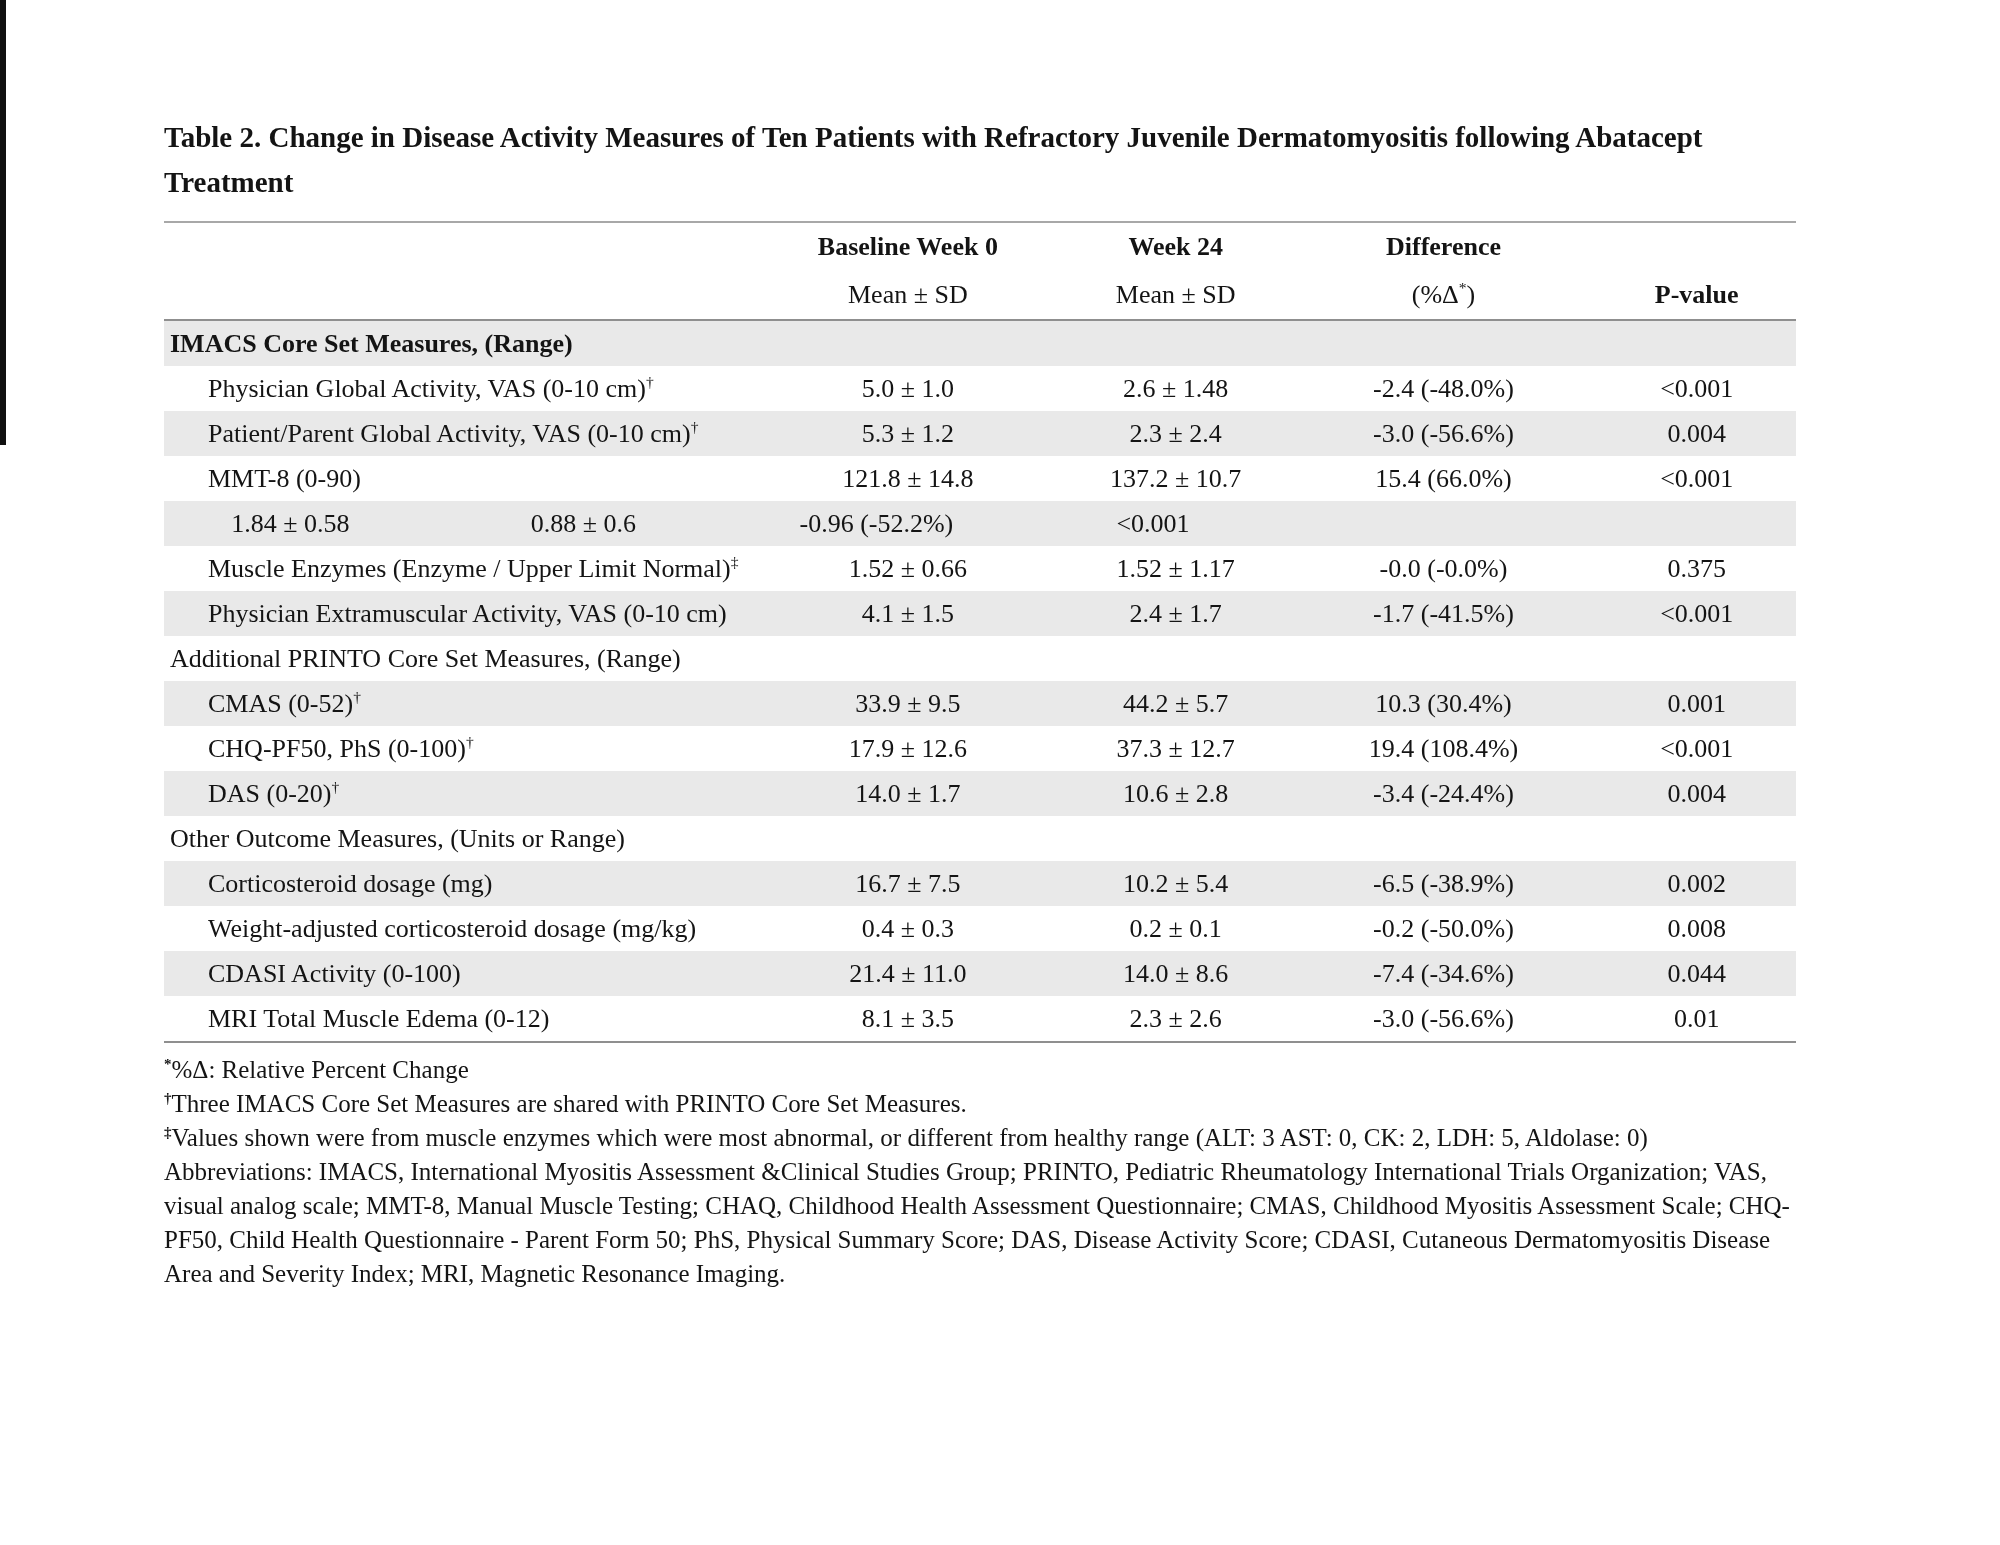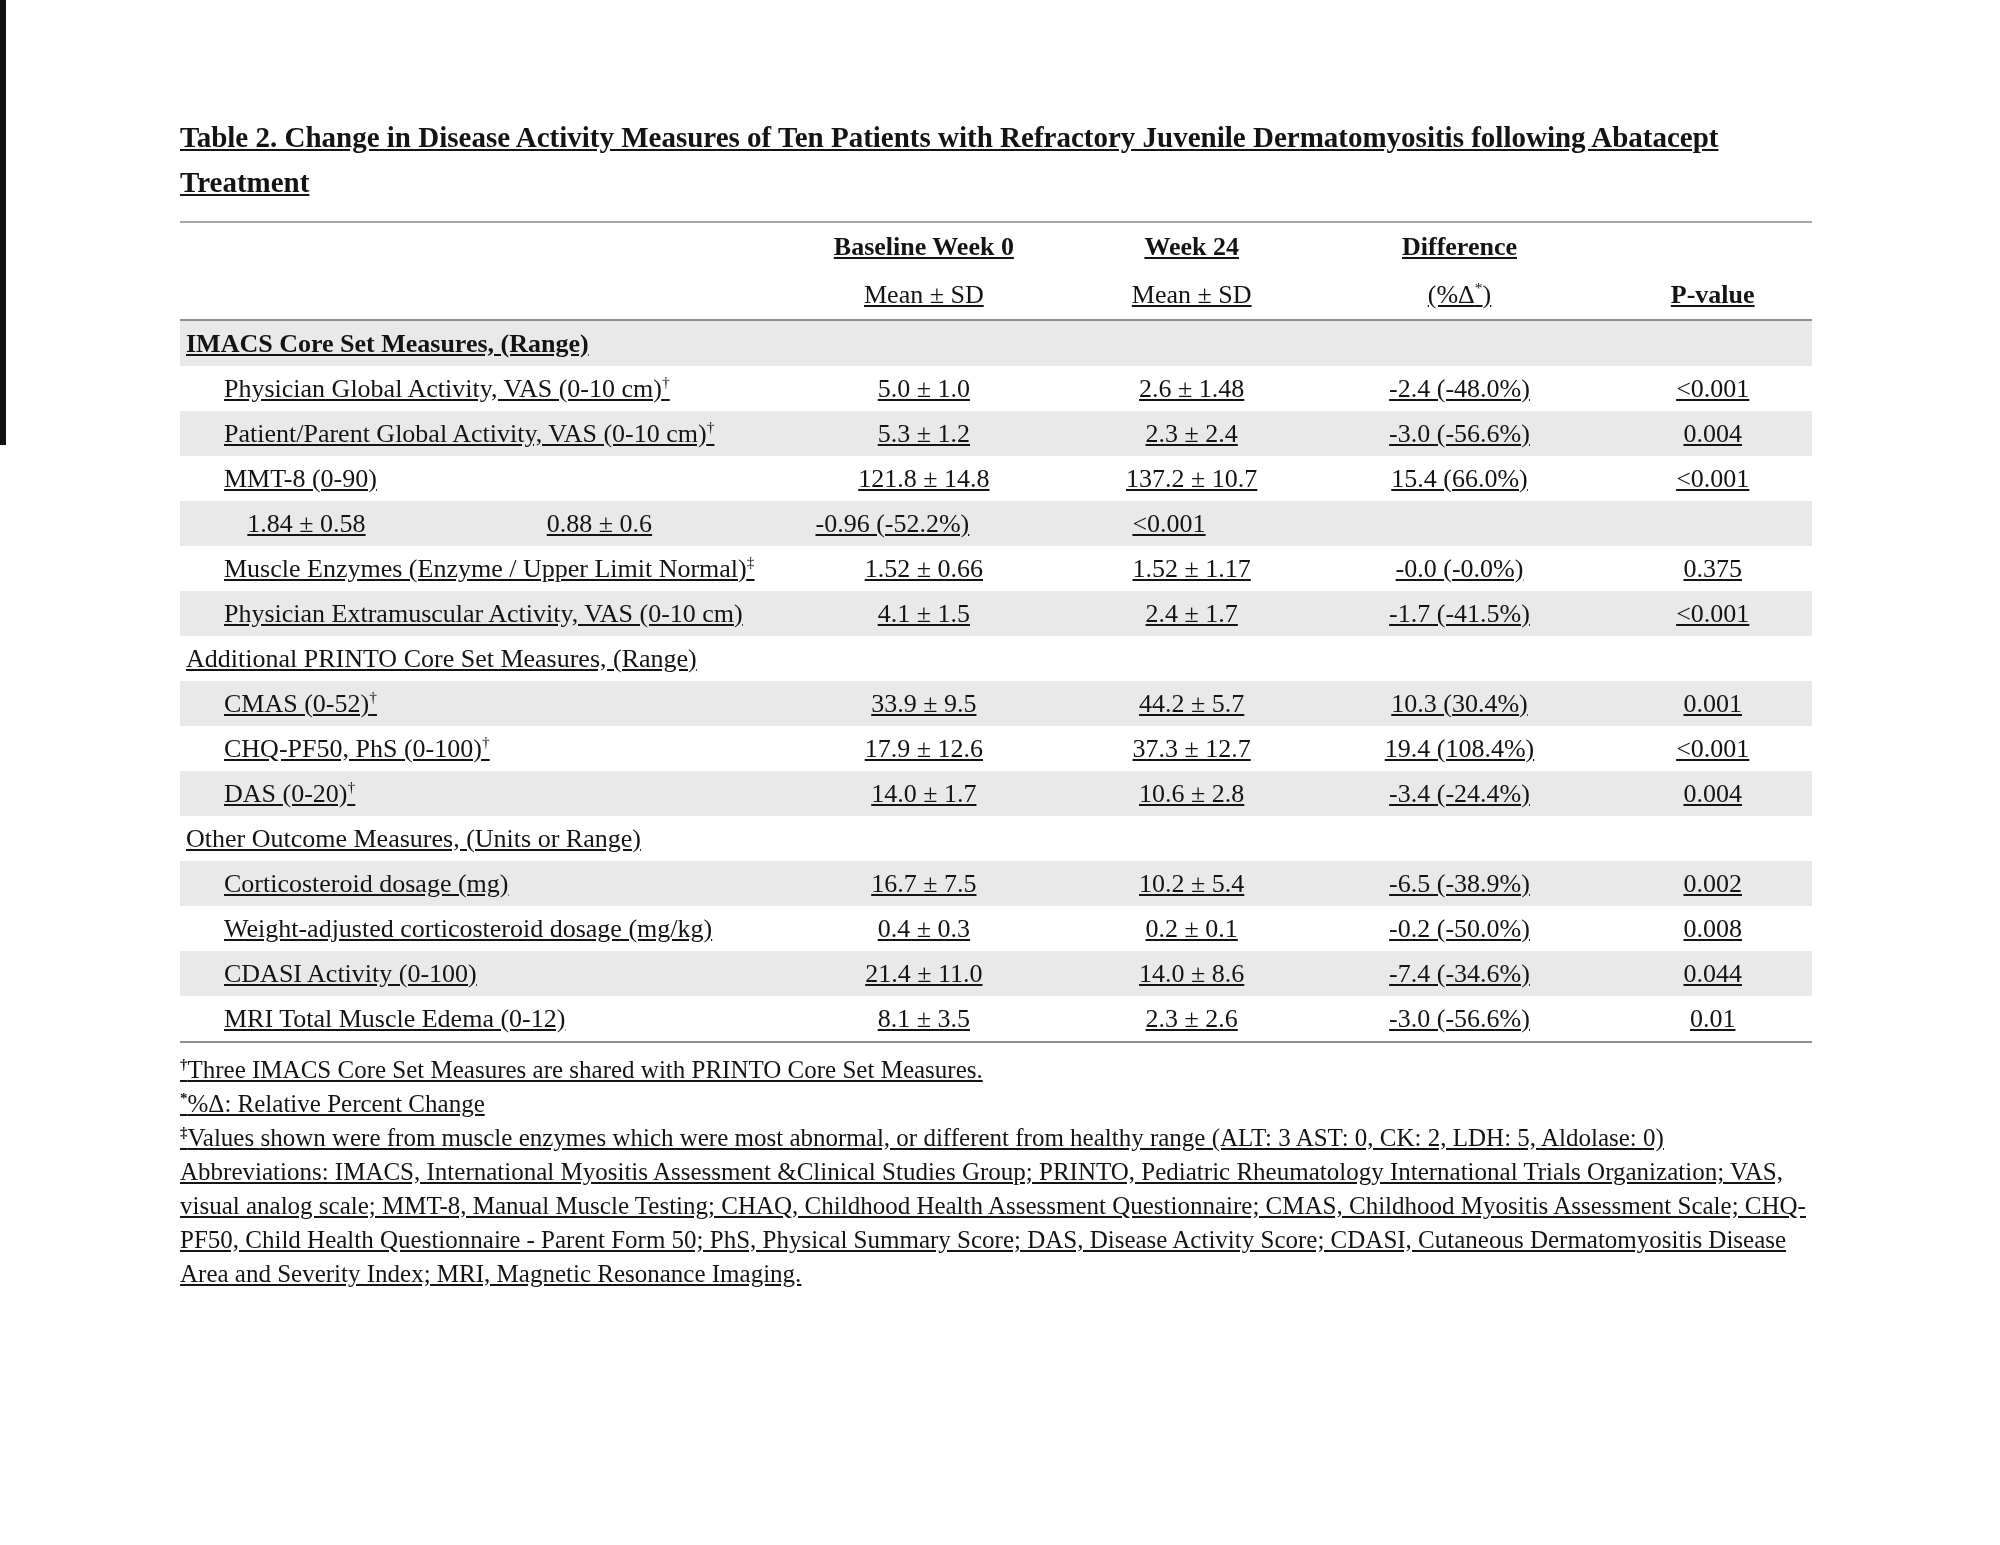--- a/index.html
+++ b/index.html
@@ -9,21 +9,21 @@
     color: #141414;
     font-family: "Liberation Serif", "DejaVu Serif", serif;
     position: relative;
     overflow: hidden;
   }
   .page { position: absolute; inset: 0; background: #ffffff; }
   .scan-edge {
     position: absolute; left: 0; top: 0;
     width: 6px; height: 445px; background: #101010;
   }
-  .content { position: absolute; left: 180px; top: 115px; width: 1632px; text-decoration: underline; }
+  .content { position: absolute; left: 164px; top: 115px; width: 1632px; }
 
   .doc-title {
     font-weight: bold;
     font-size: 29px;
     line-height: 45px;
     margin-bottom: 16px;
   }
 
   .table { width: 100%; font-size: 26px; }
   .thead { border-top: 2px solid #a8a8a8; border-bottom: 2px solid #8f8f8f; }
@@ -173,20 +173,20 @@
             <div class="td num">8.1 ± 3.5</div>
             <div class="td num">2.3 ± 2.6</div>
             <div class="td num">-3.0 (-56.6%)</div>
             <div class="td pv">0.01</div>
           </div>
         </div>
 
     </div>
 
     <div class="footnotes" id="footnotes">
+        <div class="footnote"><sup>*</sup>%Δ: Relative Percent Change</div>
         <div class="footnote"><sup>†</sup>Three IMACS Core Set Measures are shared with PRINTO Core Set Measures.</div>
-        <div class="footnote"><sup>*</sup>%Δ: Relative Percent Change</div>
         <div class="footnote"><sup>‡</sup>Values shown were from muscle enzymes which were most abnormal, or different from healthy range (ALT: 3 AST: 0, CK: 2, LDH: 5, Aldolase: 0)</div>
         <div class="footnote">Abbreviations: IMACS, International Myositis Assessment &amp;Clinical Studies Group; PRINTO, Pediatric Rheumatology International Trials Organization; VAS, visual analog scale; MMT-8, Manual Muscle Testing; CHAQ, Childhood Health Assessment Questionnaire; CMAS, Childhood Myositis Assessment Scale; CHQ-PF50, Child Health Questionnaire - Parent Form 50; PhS, Physical Summary Score; DAS, Disease Activity Score; CDASI, Cutaneous Dermatomyositis Disease Area and Severity Index; MRI, Magnetic Resonance Imaging.</div>
       </div>
 
   </div>
 </div>
 
 </body></html>

